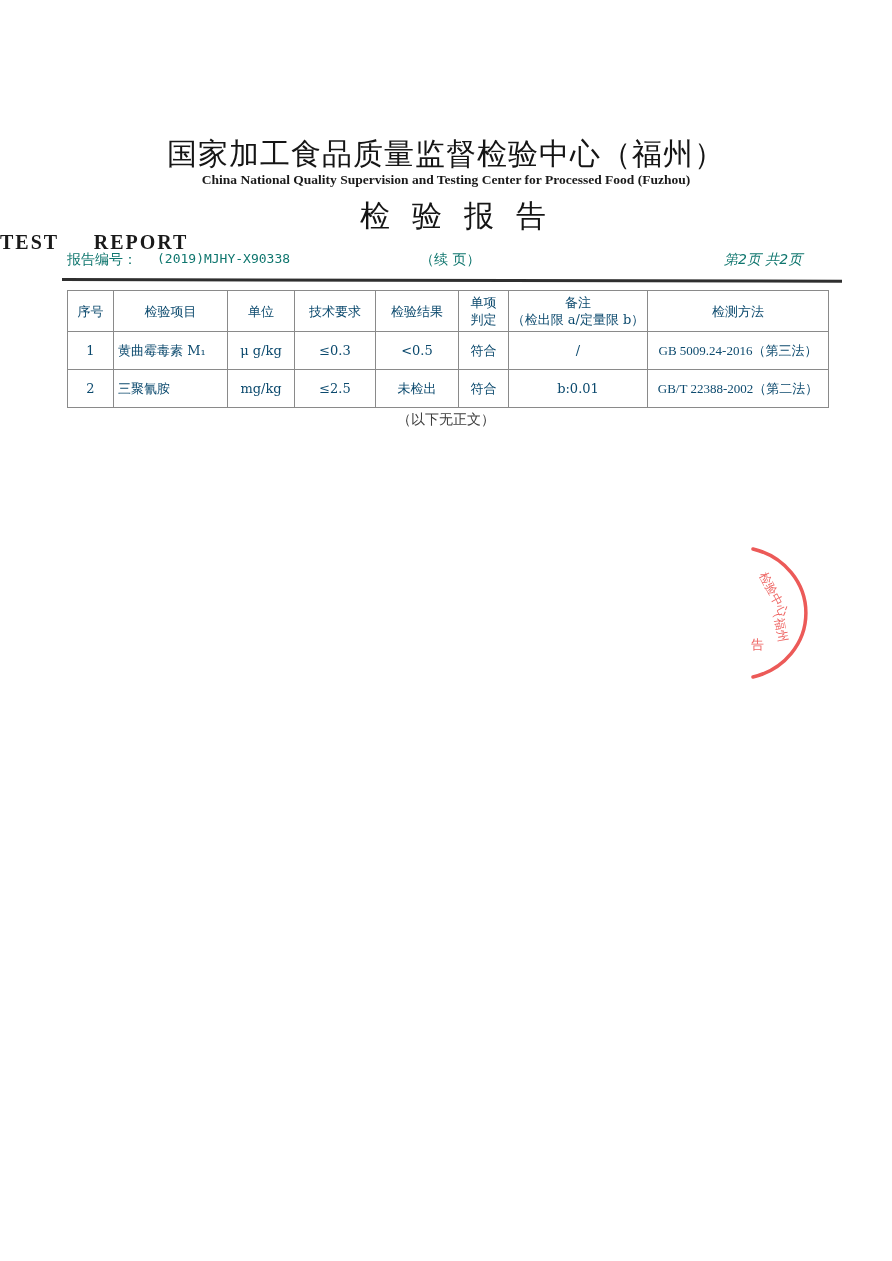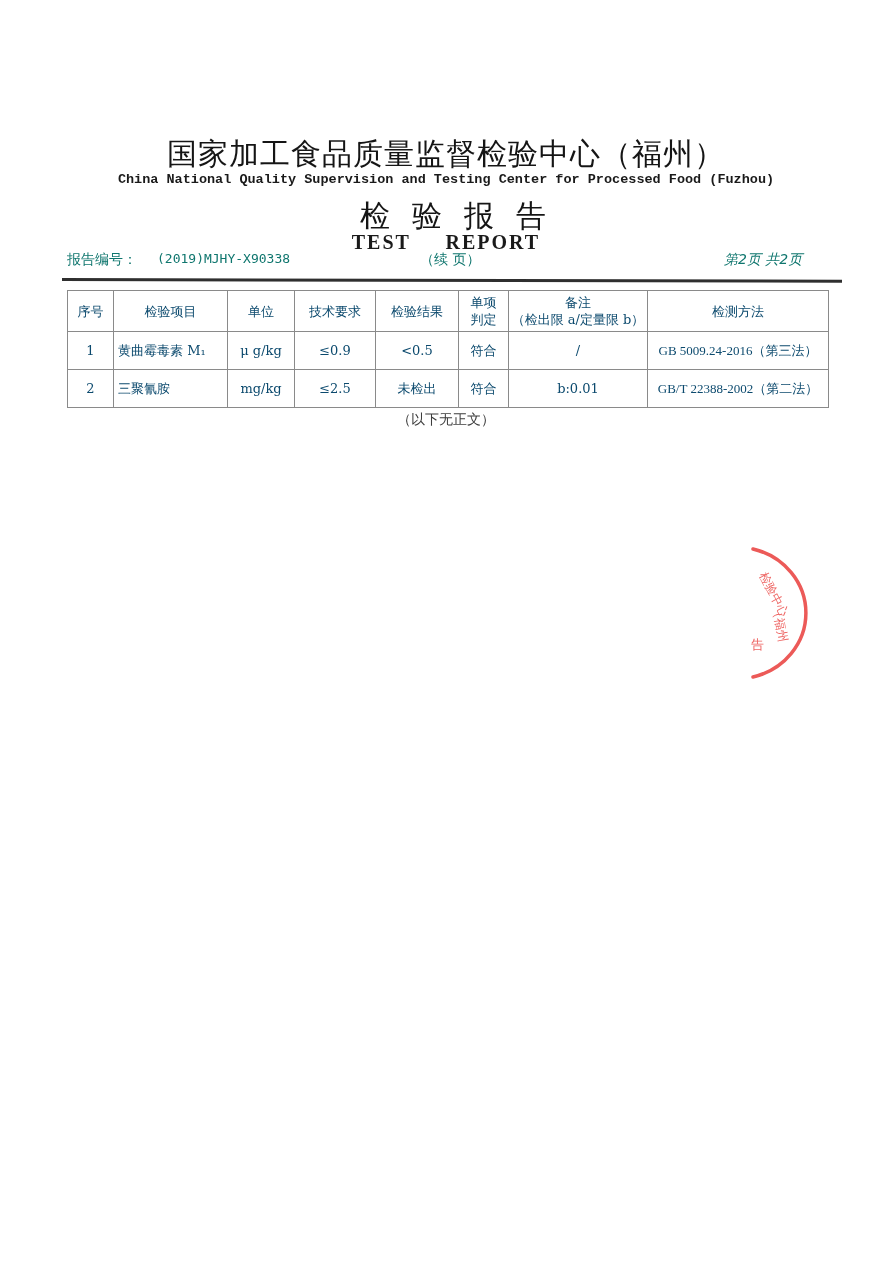--- a/index.html
+++ b/index.html
@@ -2,24 +2,24 @@
 <html><head>
 <meta charset="utf-8">
 <style>
   html, body { margin: 0; padding: 0; background: #ffffff; }
   body { width: 892px; height: 1261px; position: relative; overflow: hidden;
          font-family: "DejaVu Serif", "Liberation Serif", serif; color: #1e1e1e; }
   .abs { position: absolute; }
   .title-cn { left: 0; width: 892px; top: 134px; text-align: center; font-size: 30px; letter-spacing: 1px;
               font-family: "DejaVu Serif", serif; color: #151515; }
   .title-en { left: 0; width: 892px; top: 172px; text-align: center; font-size: 13.5px; font-weight: bold;
-              font-family: Liberation Mono, monospace; color: #1a1a1a; }
+              font-family: Liberation Serif, serif; color: #1a1a1a; }
   .report-cn { left: 0; width: 892px; top: 196px; text-align: center; font-size: 30px; letter-spacing: 22px;
                padding-left: 36px; box-sizing: border-box; font-family: "DejaVu Serif", serif; color: #151515; }
-  .report-en { left: 0; width: 892px; top: 231px; text-align: center; font-size: 20px; font-weight: bold;
+  .report-en { left: 0; width: 892px; top: 231px; text-align: left; font-size: 20px; font-weight: bold;
                letter-spacing: 2px; word-spacing: 28px; font-family: "Liberation Serif", serif; color: #1a1a1a; }
   .meta-row { top: 251px; font-size: 14px; color: #0f766e; }
   .report-no-label { left: 67px; font-family: "DejaVu Sans", sans-serif; font-size: 14px; }
   .report-no-value { left: 157px; font-family: "DejaVu Sans Mono", monospace; font-size: 13px; }
   .continued { left: 420px; font-size: 14px; font-family: "DejaVu Sans", sans-serif; }
   .pages { left: 724px; font-size: 14px; font-family: "DejaVu Sans", sans-serif; font-style: italic; }
   .hr-thick { left: 62px; top: 278px; width: 780px; height: 3px; background: #2f2f2f;
               transform: rotate(0.12deg); transform-origin: left; }
   table.results { position: absolute; left: 67px; top: 290px; border-collapse: collapse; table-layout: fixed;
                   width: 761px; font-size: 13px; color: #0c4a6e; }
@@ -75,21 +75,21 @@
         <div>（检出限 a/定量限 b）</div>
       </th>
       <th>检测方法</th>
     </tr>
   </thead>
   <tbody>
     <tr>
       <td>1</td>
       <td class="left">黄曲霉毒素 M₁</td>
       <td>μ g/kg</td>
-      <td>≤0.9</td>
+      <td>≤0.3</td>
       <td>&lt;0.5</td>
       <td>符合</td>
       <td>/</td>
       <td class="method">GB 5009.24-2016（第三法）</td>
     </tr>
     <tr>
       <td>2</td>
       <td class="left">三聚氰胺</td>
       <td>mg/kg</td>
       <td>≤2.5</td>

